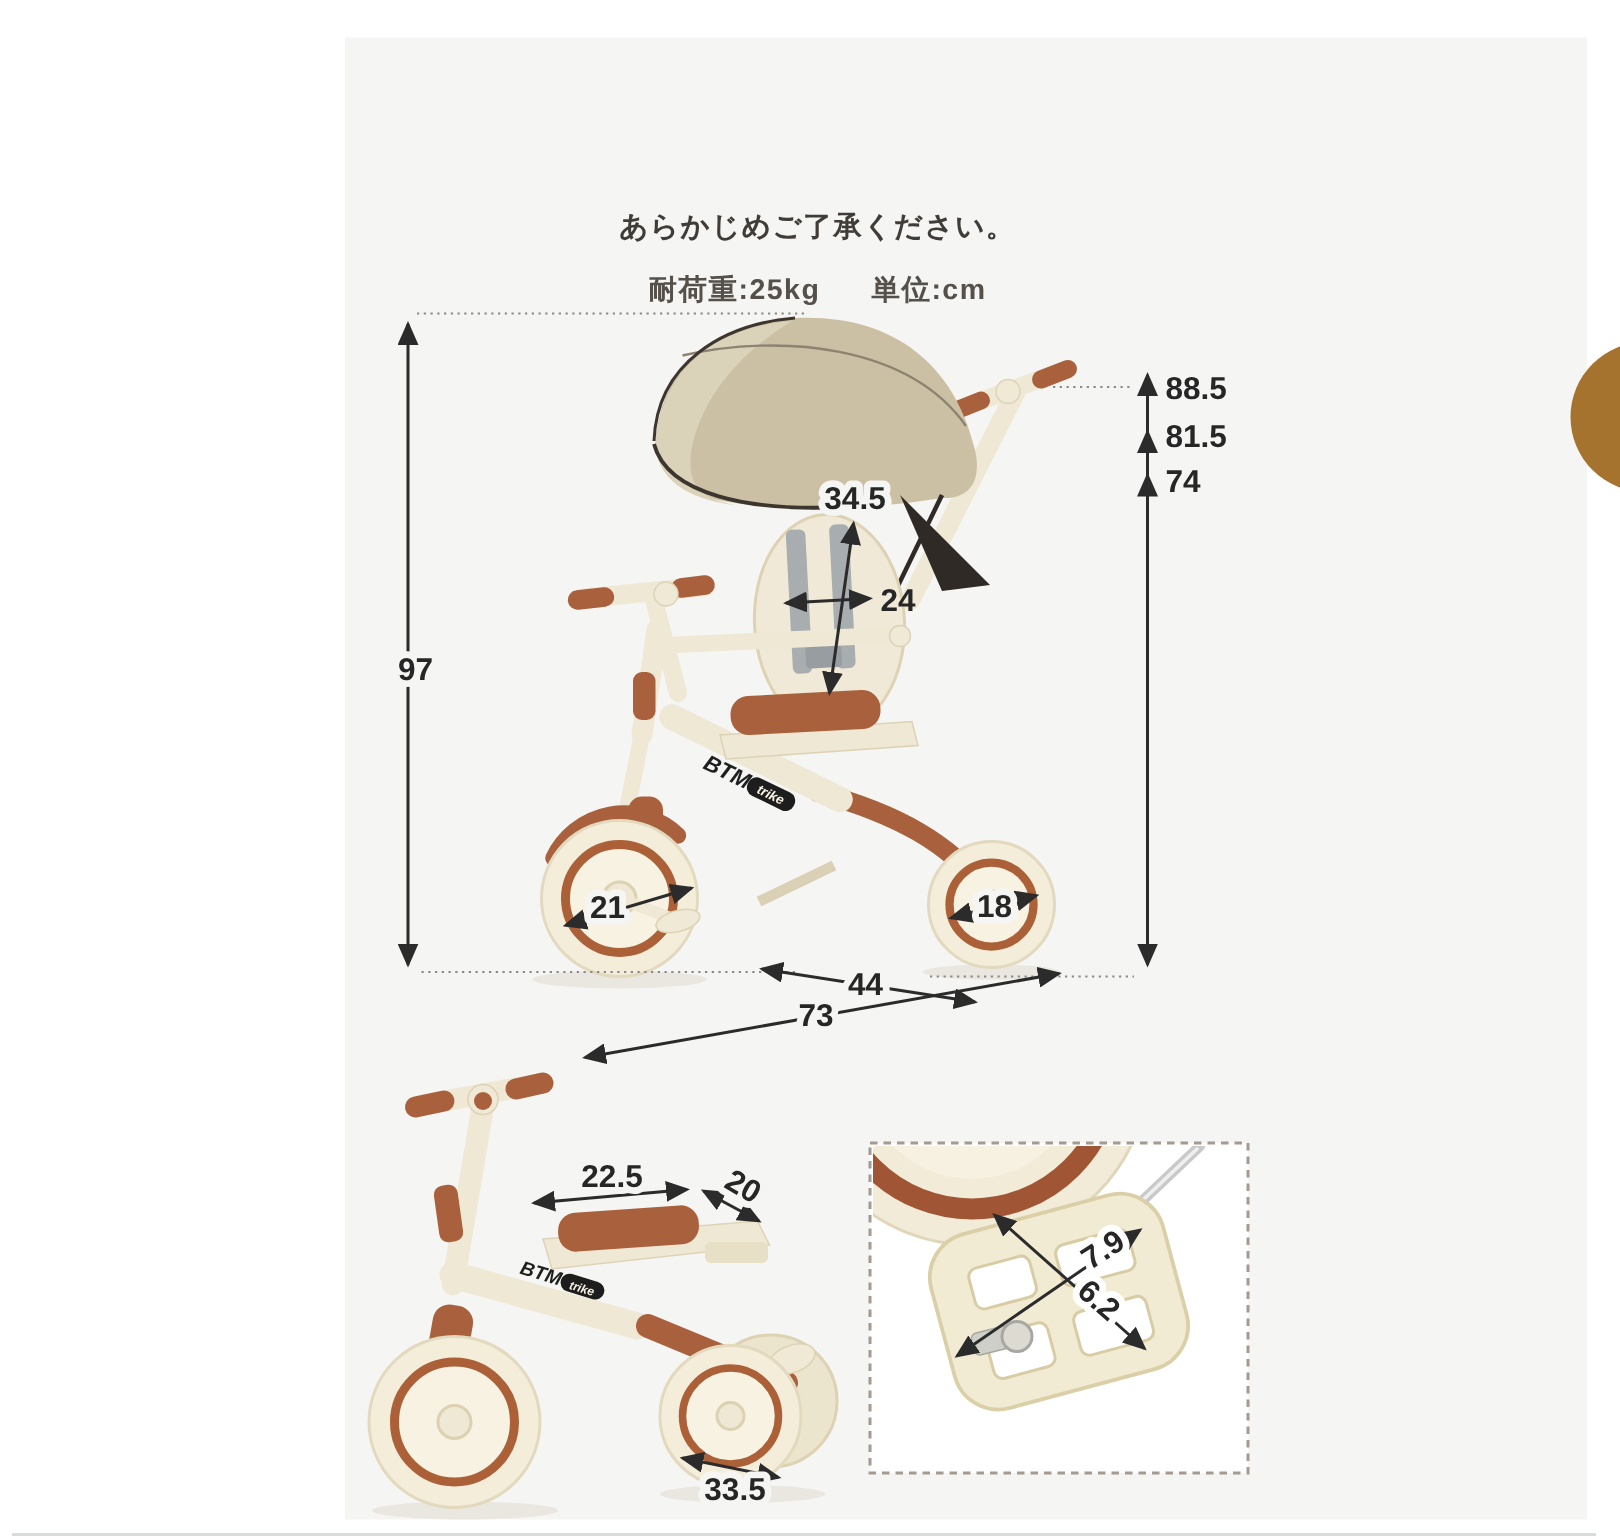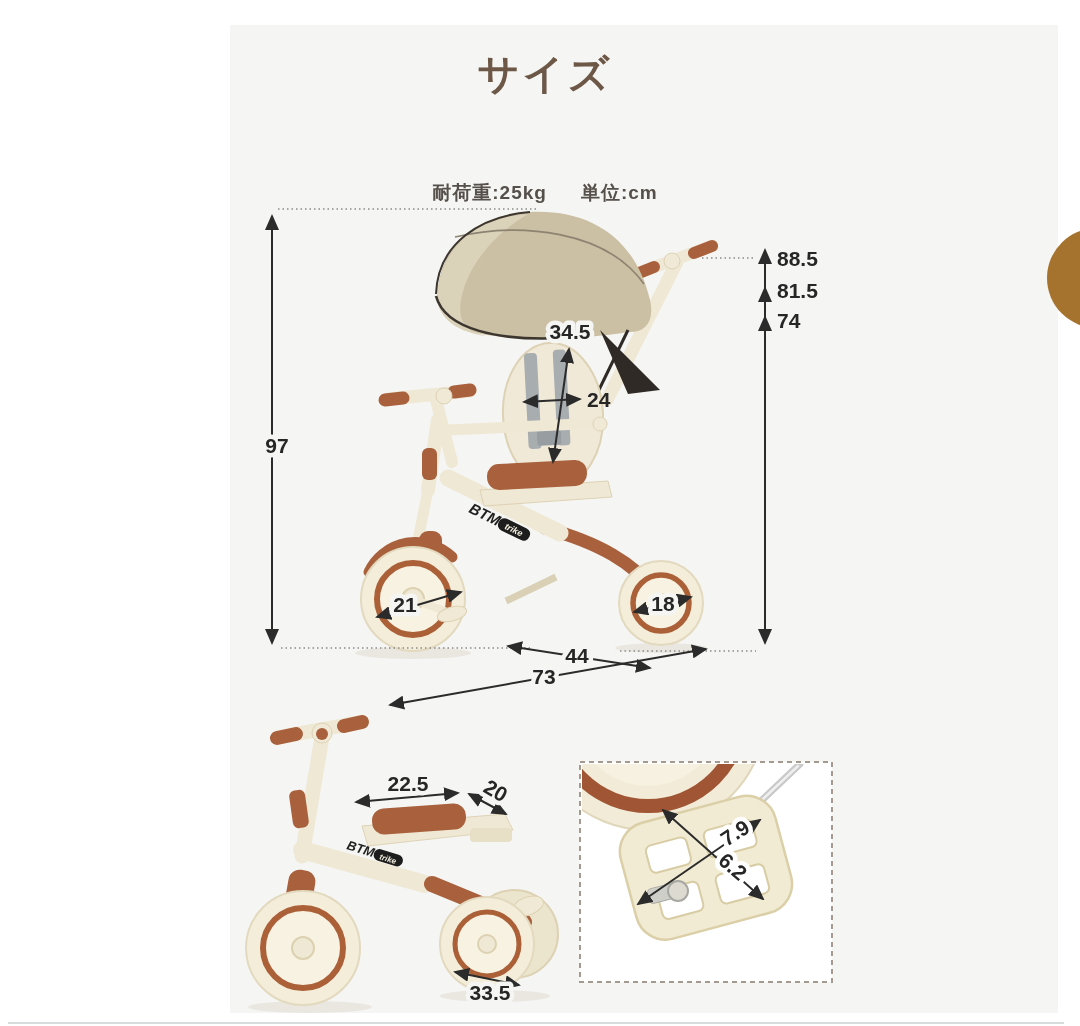--- a/index.html
+++ b/index.html
@@ -36,21 +36,21 @@
   .halow{paint-order:stroke;stroke:#ffffff;stroke-width:9px;stroke-linejoin:round;}
   .cream{fill:#f0e9d6;}
   .tube{stroke:#efe8d4;fill:none;stroke-linecap:round;}
   .brown{fill:#a9603c;}
   .btube{stroke:#a9603c;fill:none;stroke-linecap:round;}
 </style>
 </head>
 <body>
 
 <div class="content">
-  <div class="hdr title">サイズ</div>
+  <div class="hdr note2">あらかじめご了承ください。</div>
   <div class="hdr spec">
     <span>耐荷重:25kg</span><span class="gap"></span><span>単位:cm</span>
   </div>
 </div>
 
 <svg width="1080" height="1026" viewBox="0 0 1080 1026">
   <defs>
     <marker id="mE" orient="auto" markerWidth="8" markerHeight="7" refX="7" refY="3.5">
       <path d="M0,0L8,3.5L0,7Z" fill="#2b2b2b"></path>
     </marker>

